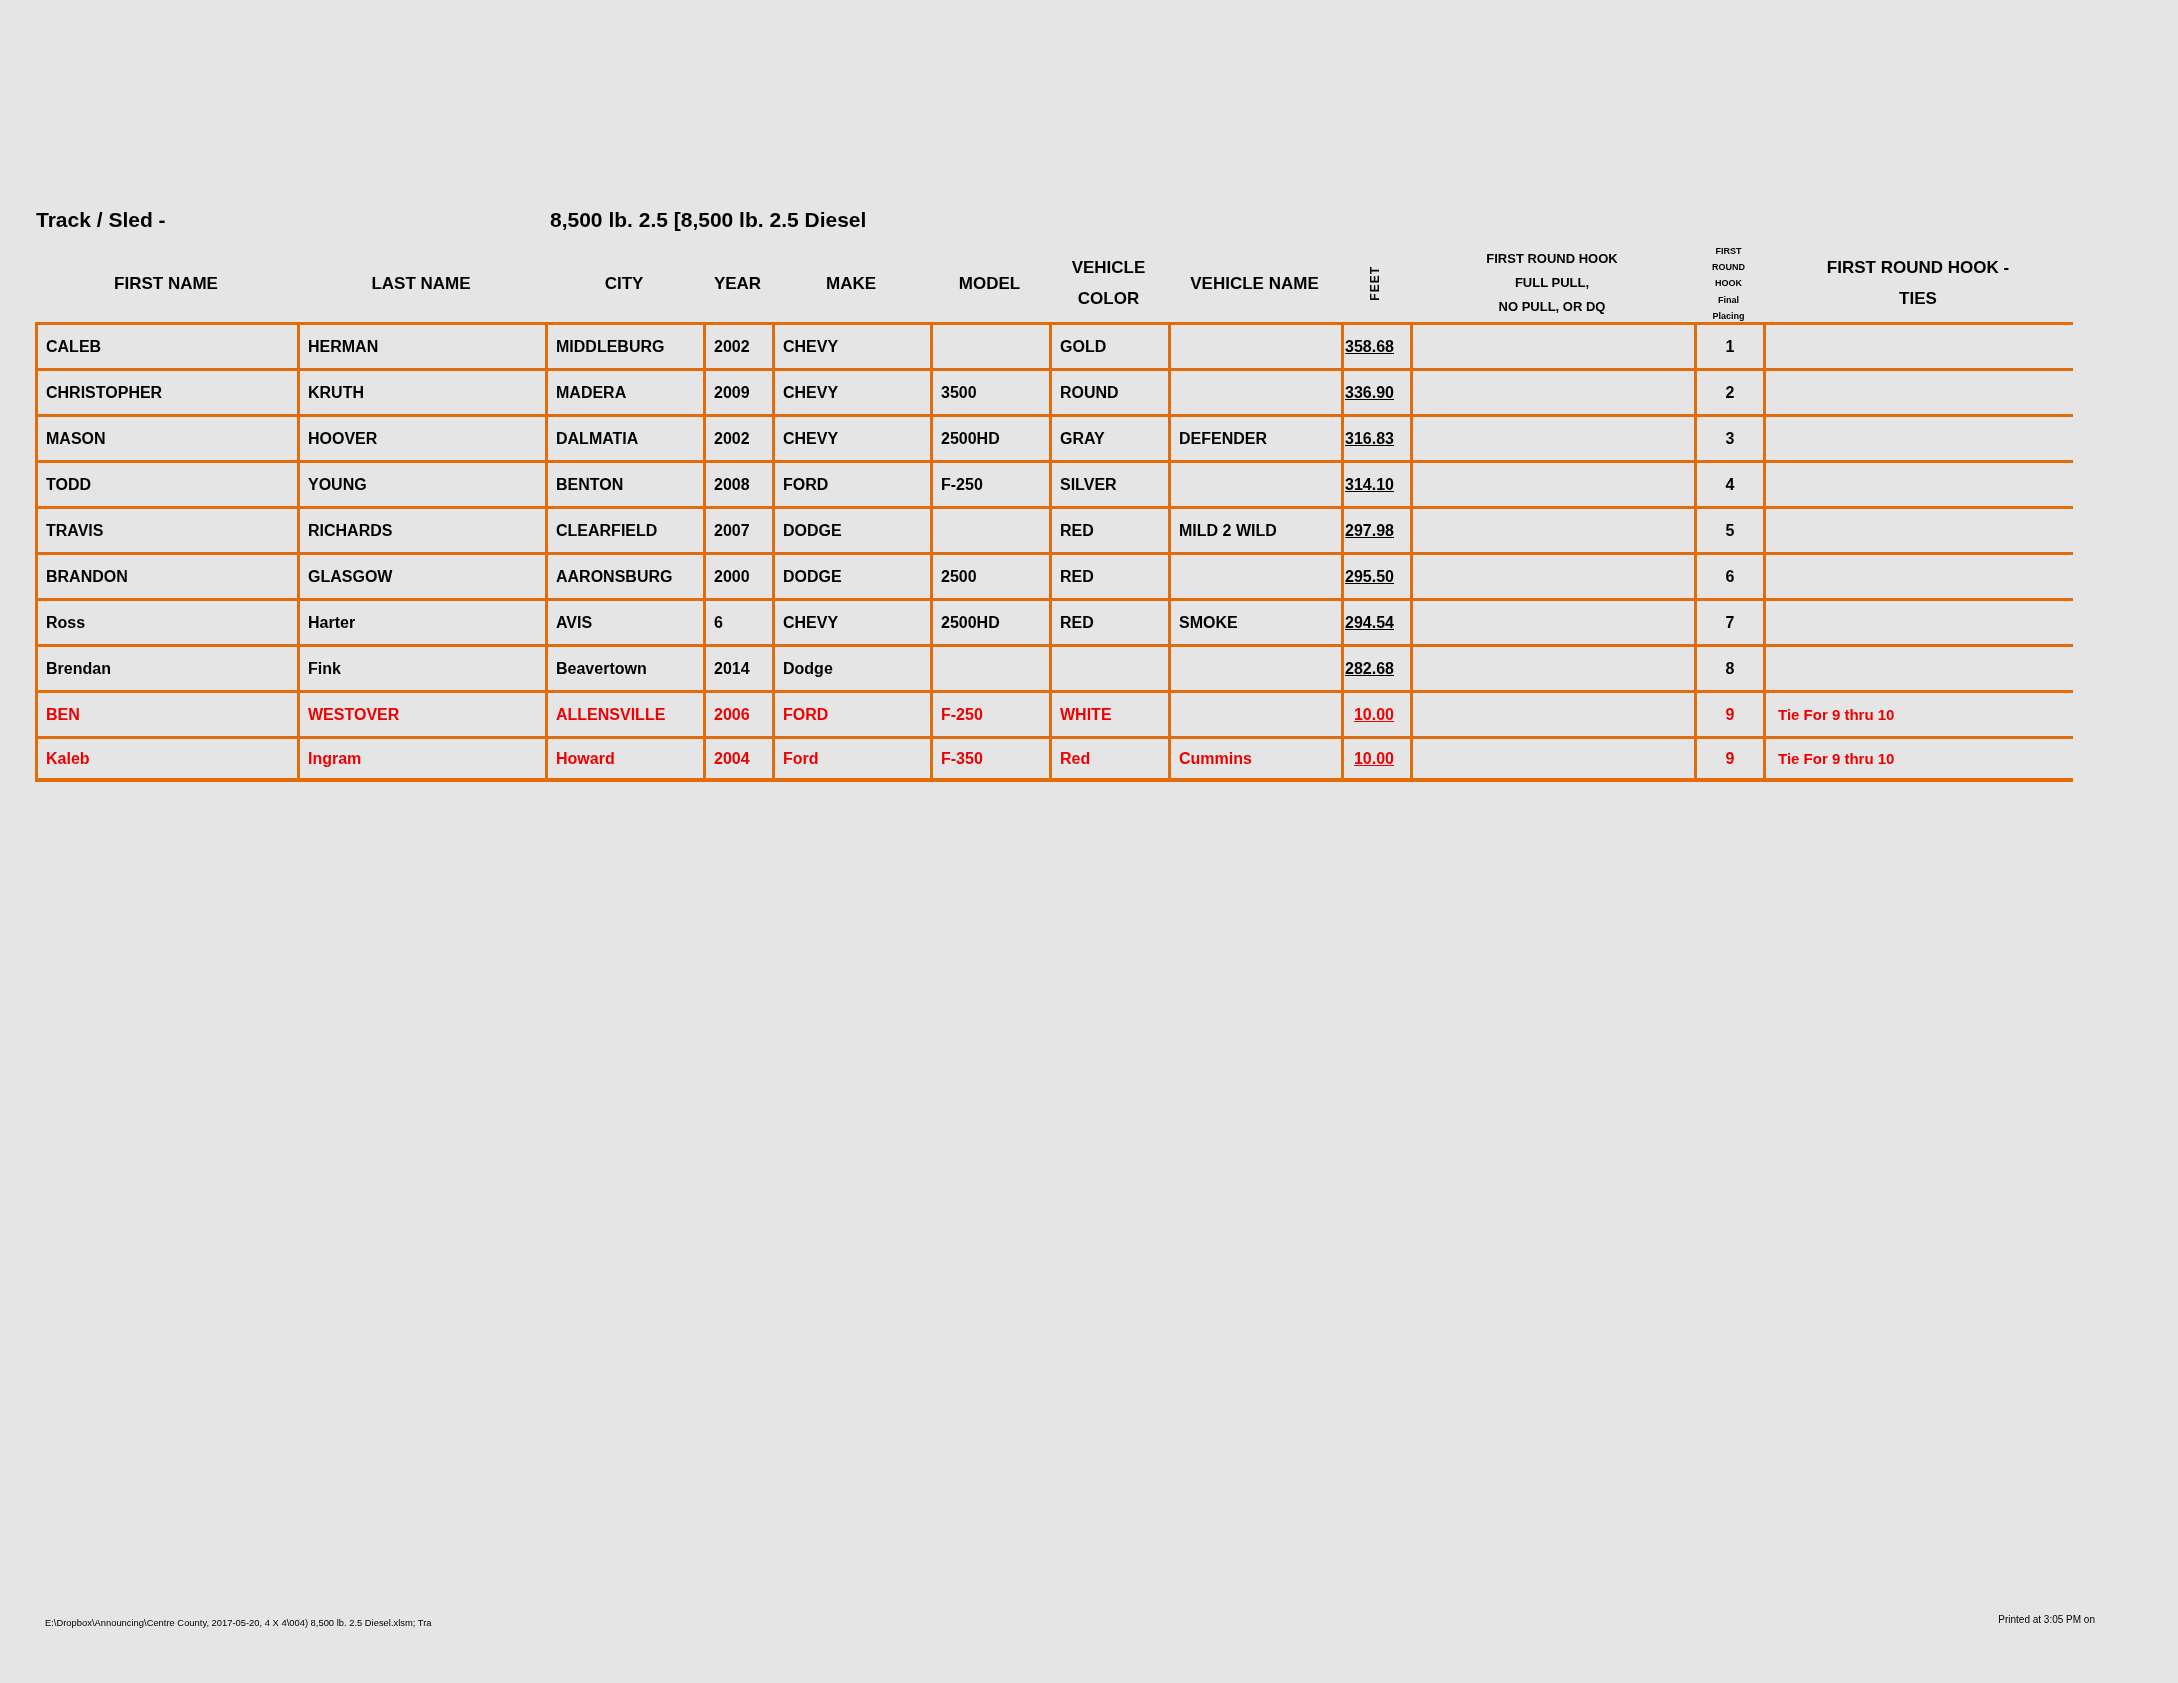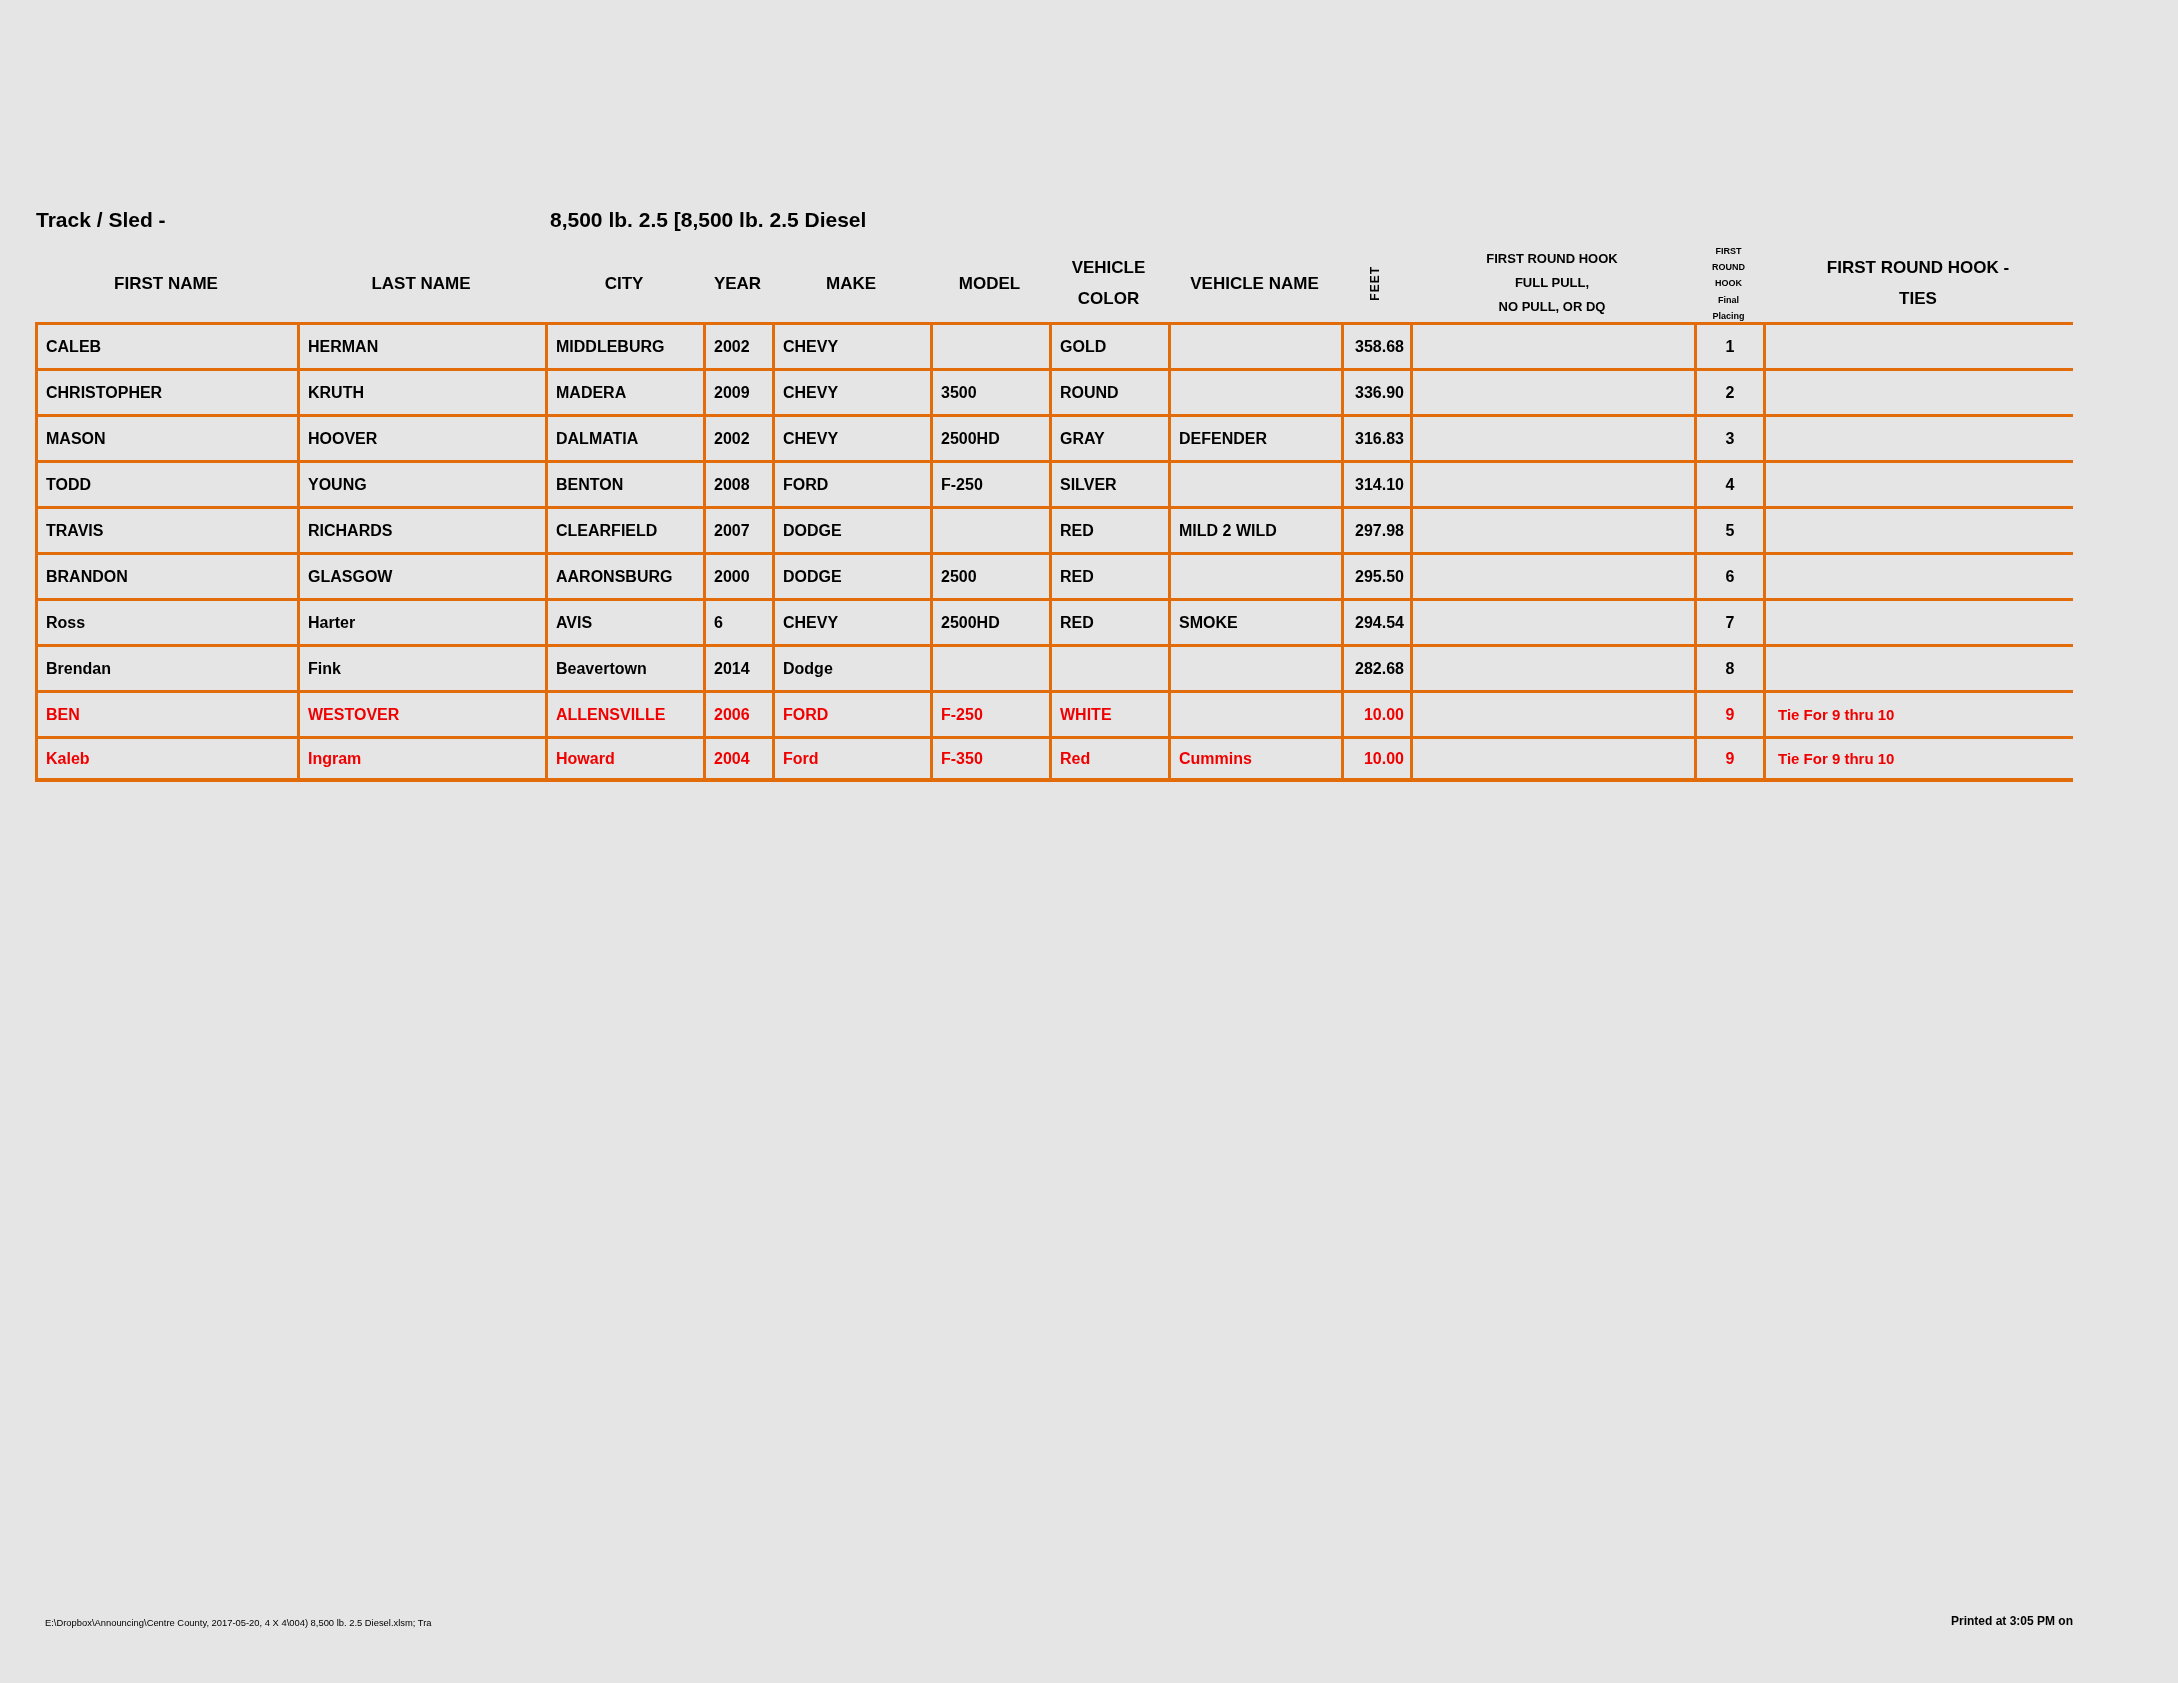--- a/index.html
+++ b/index.html
@@ -29,29 +29,29 @@
   
   .tbody .cell{
     height:46px;display:flex;align-items:center;
     border-left:3px solid var(--border);
     border-top:3px solid var(--border);
     font-weight:bold;font-size:16px;white-space:nowrap;overflow:hidden;
   }
   .tbody .cell.last-row{border-bottom:4px solid var(--border);}
   .tbody .cell.last-col{border-right:0;padding-left:12px;}
   .cell.c-text,.cell.c-ties{padding-left:8px;justify-content:flex-start;}
-  .cell.c-feet{padding-right:6px;justify-content:flex-end;}
+  .cell.c-feet{padding-right:16px;justify-content:flex-end;text-decoration:underline;}
   .cell.c-placing{justify-content:center;}
   .cell.c-full{padding-left:8px;}
   .cell.hl{color:var(--red);}
   .cell.c-ties{font-size:15px;}
 
   
   .footer-left{position:absolute;left:45px;top:1617px;font-size:9.4px;white-space:nowrap;text-align:right;}
-  .footer-right{position:absolute;right:105px;top:1614px;font-size:12px;white-space:nowrap;font-weight:bold;}
+  .footer-right{position:absolute;right:83px;top:1614px;font-size:10px;white-space:nowrap;}
 </style>
 </head>
 <body>
 
 <div class="page">
 
   <div class="title-left">Track / Sled -</div>
   <div class="title-class">8,500 lb. 2.5 [8,500 lb. 2.5 Diesel</div>
 
   <div class="report">

